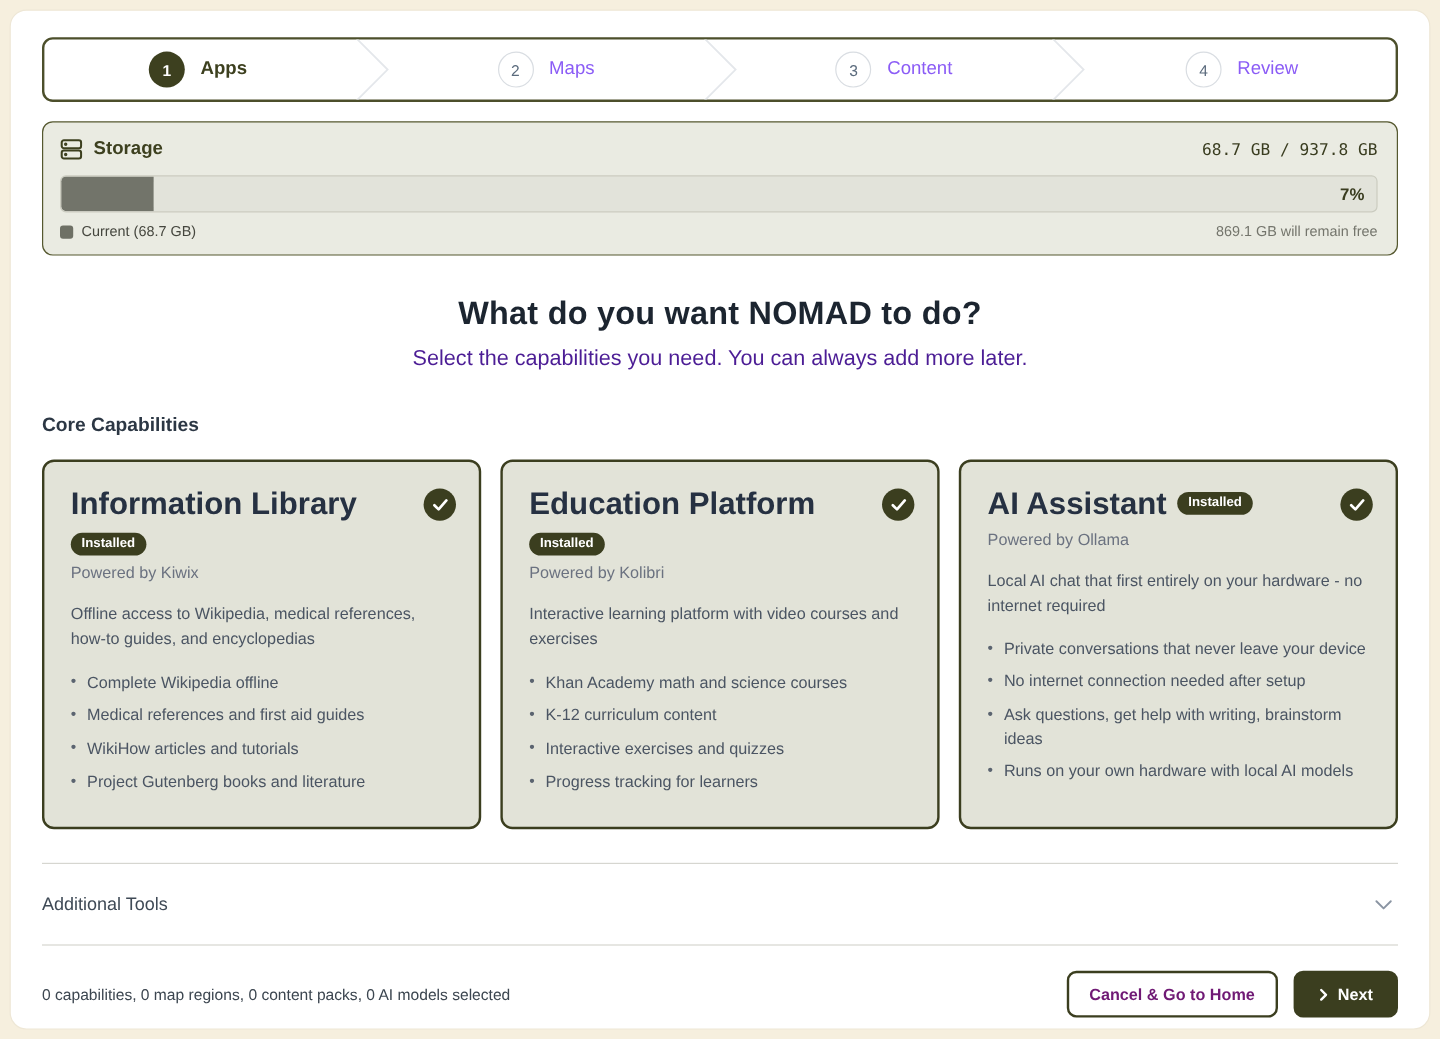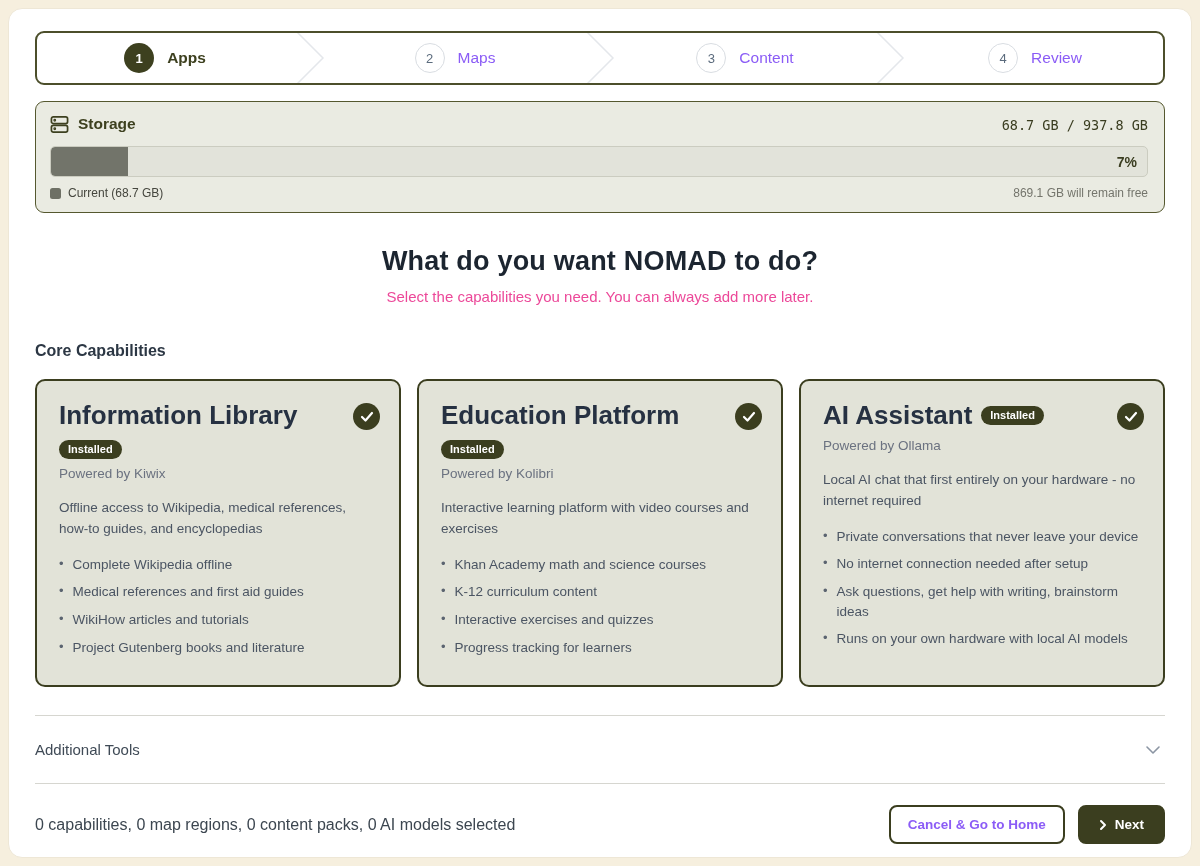--- a/index.html
+++ b/index.html
@@ -89,21 +89,21 @@
     display: flex; align-items: center; justify-content: space-between;
     font-size: 12px;
   }
   .legend-left { display: flex; align-items: center; gap: 7px; color: #45463e; }
   .legend-swatch { width: 11px; height: 11px; border-radius: 2.5px; background: #6e7065; }
   .legend-right { color: #74756c; }
 
   
   .hero { text-align: center; margin-top: 33px; flex: 0 0 auto; }
   .hero-title { font-size: 27px; font-weight: 700; color: #1c2530; letter-spacing: 0.2px; }
-  .hero-subtitle { margin-top: 11px; font-size: 15px; color: #ec4899; }
+  .hero-subtitle { margin-top: 11px; font-size: 18px; color: #4c1d95; }
 
   
   .section-heading { margin-top: 37px; font-size: 16px; font-weight: 700; color: #2c3744; }
   .cards {
     margin-top: 19px;
     display: grid;
     grid-template-columns: repeat(3, 1fr);
     gap: 16px;
   }
   .card {
@@ -150,32 +150,32 @@
     cursor: pointer;
   }
   .addl-label { font-size: 15px; color: #3f4a56; }
 
   
   .footer {
     margin-top: 21px;
     display: flex; align-items: center; justify-content: space-between;
     flex: 0 0 auto;
   }
-  .footer-summary { font-size: 16px; color: #3c4650; }
+  .footer-summary { font-size: 13px; color: #3c4650; }
   .footer-actions { display: flex; align-items: center; gap: 13px; }
   .btn {
     font-family: "Liberation Sans", sans-serif;
     font-size: 13.5px; font-weight: 700;
     border-radius: 8px;
     padding: 10px 17px;
     cursor: pointer;
     display: flex; align-items: center; gap: 8px;
   }
   .btn-outline {
-    background: #fff; color: #8b5cf6;
+    background: #fff; color: #701a75;
     border: 2px solid #3b3e1f;
   }
   .btn-primary {
     background: #3b3e1f; color: #fff;
     border: 2px solid #3b3e1f;
     padding: 10px 19px;
   }
 </style>
 </head>
 <body>

